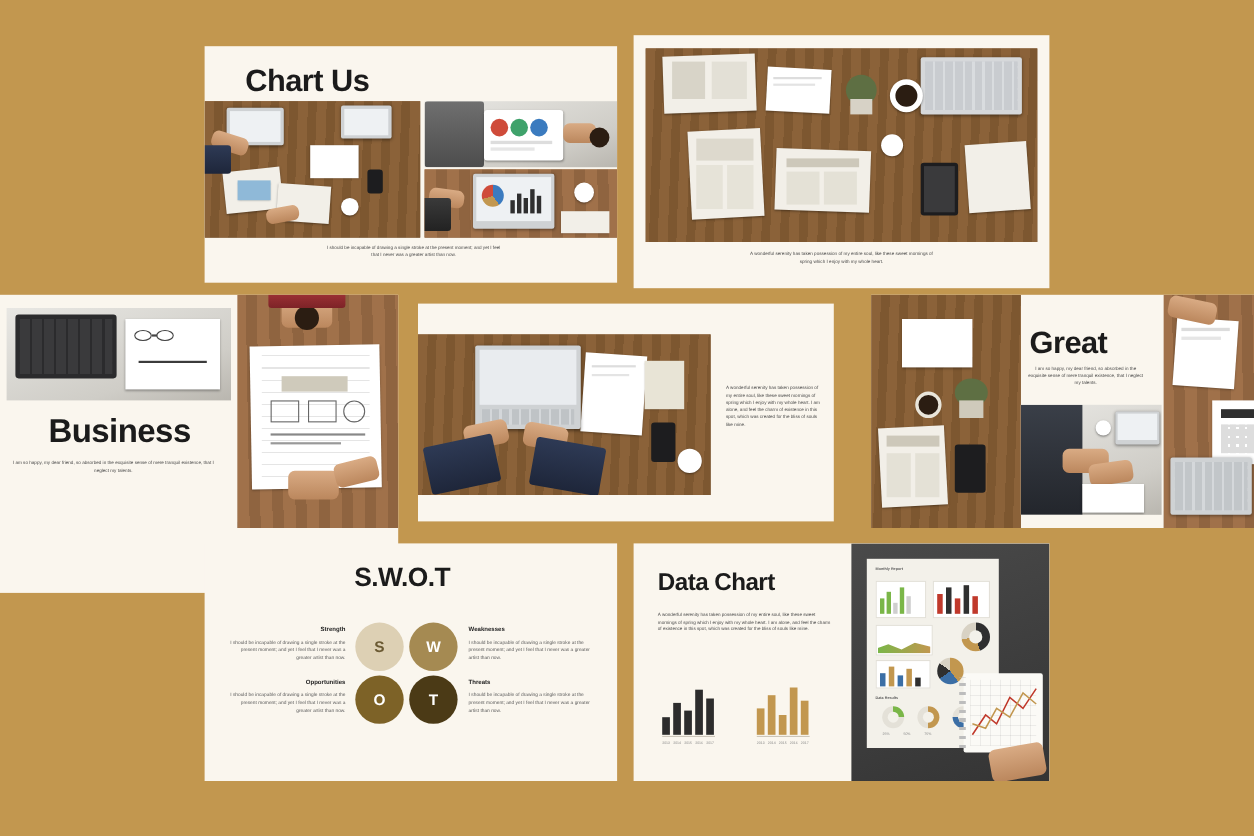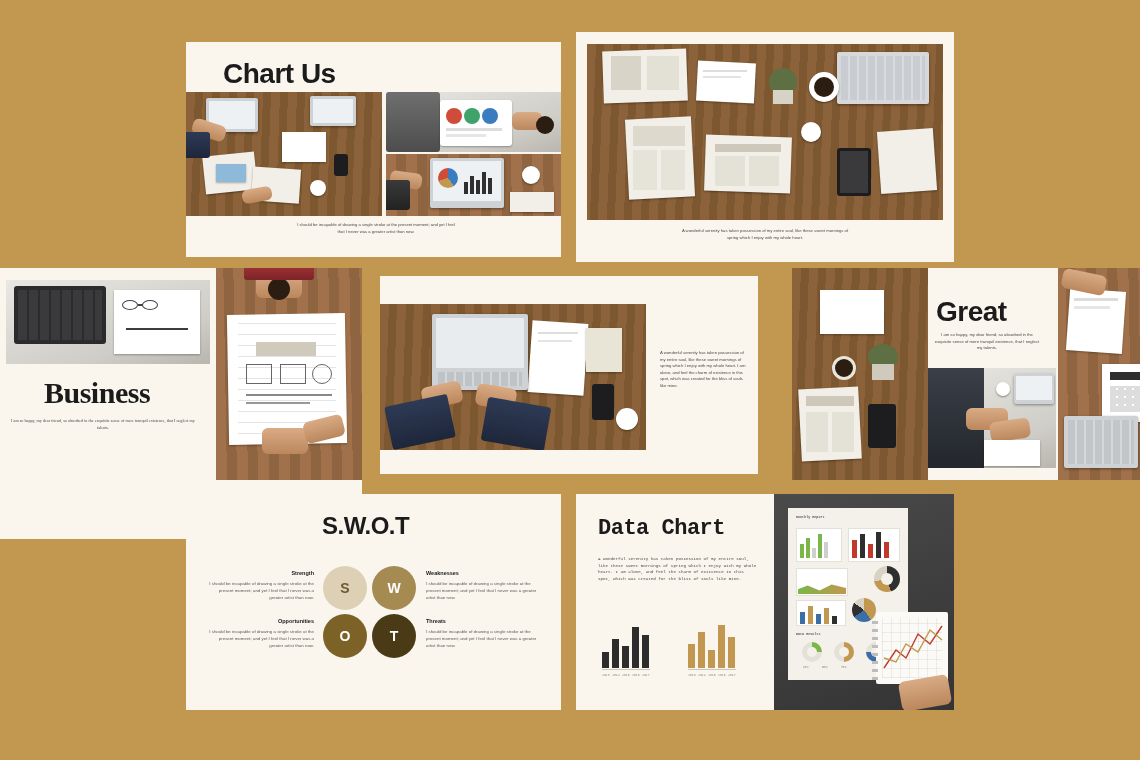--- a/index.html
+++ b/index.html
@@ -166,21 +166,21 @@
         <div style="position:absolute; inset:3px; background:#3a3a3c;"></div>
       </div>
       <div class="cup" style="left:214px; top:78px; width:20px; height:20px;"></div>
       <div class="paper" style="left:292px; top:86px; width:56px; height:62px; transform:rotate(-4deg);"></div>
     </div>
     <div class="bodytext" style="left:104px; top:196px; width:170px; font-size:4.2px; text-align:center;">A wonderful serenity has taken possession of my entire soul, like these sweet mornings of spring which I enjoy with my whole heart.</div>
   </div>
 
   <div class="band" style="top:268px; height:212px; background:transparent;"></div>
 
-  <div class="slide" style="left:0px; top:268px; width:362px; height:271px;font-family:Liberation Serif, serif;">
+  <div class="slide" style="left:0px; top:268px; width:362px; height:271px;">
     <div class="photo graywall" style="left:6px; top:12px; width:204px; height:84px;">
       <div style="position:absolute; left:8px; top:6px; width:92px; height:58px; background:#2b2b2d; border-radius:3px;"></div>
       <div style="position:absolute; left:12px; top:10px; width:84px; height:50px; background:
         repeating-linear-gradient(90deg,#3a3a3c 0 9px,#2b2b2d 9px 11px),
         repeating-linear-gradient(0deg,#3a3a3c 0 9px,#2b2b2d 9px 11px);"></div>
       <div class="paperw" style="left:108px; top:10px; width:86px; height:64px;"></div>
       <div style="position:absolute; left:116px; top:20px; width:16px; height:10px; border-radius:50%; border:1.5px solid #444;"></div>
       <div style="position:absolute; left:136px; top:20px; width:16px; height:10px; border-radius:50%; border:1.5px solid #444;"></div>
       <div style="position:absolute; left:132px; top:24px; width:5px; height:1.5px; background:#444;"></div>
       <div style="position:absolute; left:120px; top:48px; width:62px; height:2px; background:#3b3b3b;"></div>
@@ -295,21 +295,21 @@
     <div class="swot-head" style="left:240px; top:76px; width:114px; text-align:left;">Weaknesses</div>
     <div class="swot-body" style="left:240px; top:86px; width:114px; text-align:left;">I should be incapable of drawing a single stroke at the present moment; and yet I feel that I never was a greater artist than now.</div>
 
     <div class="swot-head" style="left:20px; top:124px; width:108px; text-align:right;">Opportunities</div>
     <div class="swot-body" style="left:20px; top:134px; width:108px; text-align:right;">I should be incapable of drawing a single stroke at the present moment; and yet I feel that I never was a greater artist than now.</div>
 
     <div class="swot-head" style="left:240px; top:124px; width:114px; text-align:left;">Threats</div>
     <div class="swot-body" style="left:240px; top:134px; width:114px; text-align:left;">I should be incapable of drawing a single stroke at the present moment; and yet I feel that I never was a greater artist than now.</div>
   </div>
 
-  <div class="slide" style="left:576px; top:494px; width:378px; height:216px;font-family:Liberation Mono, monospace;">
+  <div class="slide" style="left:576px; top:494px; width:378px; height:216px;">
     <div class="title" style="left:22px; top:22px; font-size:22px;">Data Chart</div>
     <div class="bodytext" style="left:22px; top:62px; width:160px; font-size:4.2px; text-align:left;">A wonderful serenity has taken possession of my entire soul, like these sweet mornings of spring which I enjoy with my whole heart. I am alone, and feel the charm of existence in this spot, which was created for the bliss of souls like mine.</div>
 
     <div class="bars" style="left:26px; top:122px; height:52px;">
       <div class="bar" style="height:16px; background:#2c2c2c;"></div>
       <div class="bar" style="height:29px; background:#2c2c2c;"></div>
       <div class="bar" style="height:22px; background:#2c2c2c;"></div>
       <div class="bar" style="height:41px; background:#2c2c2c;"></div>
       <div class="bar" style="height:33px; background:#2c2c2c;"></div>
     </div>

